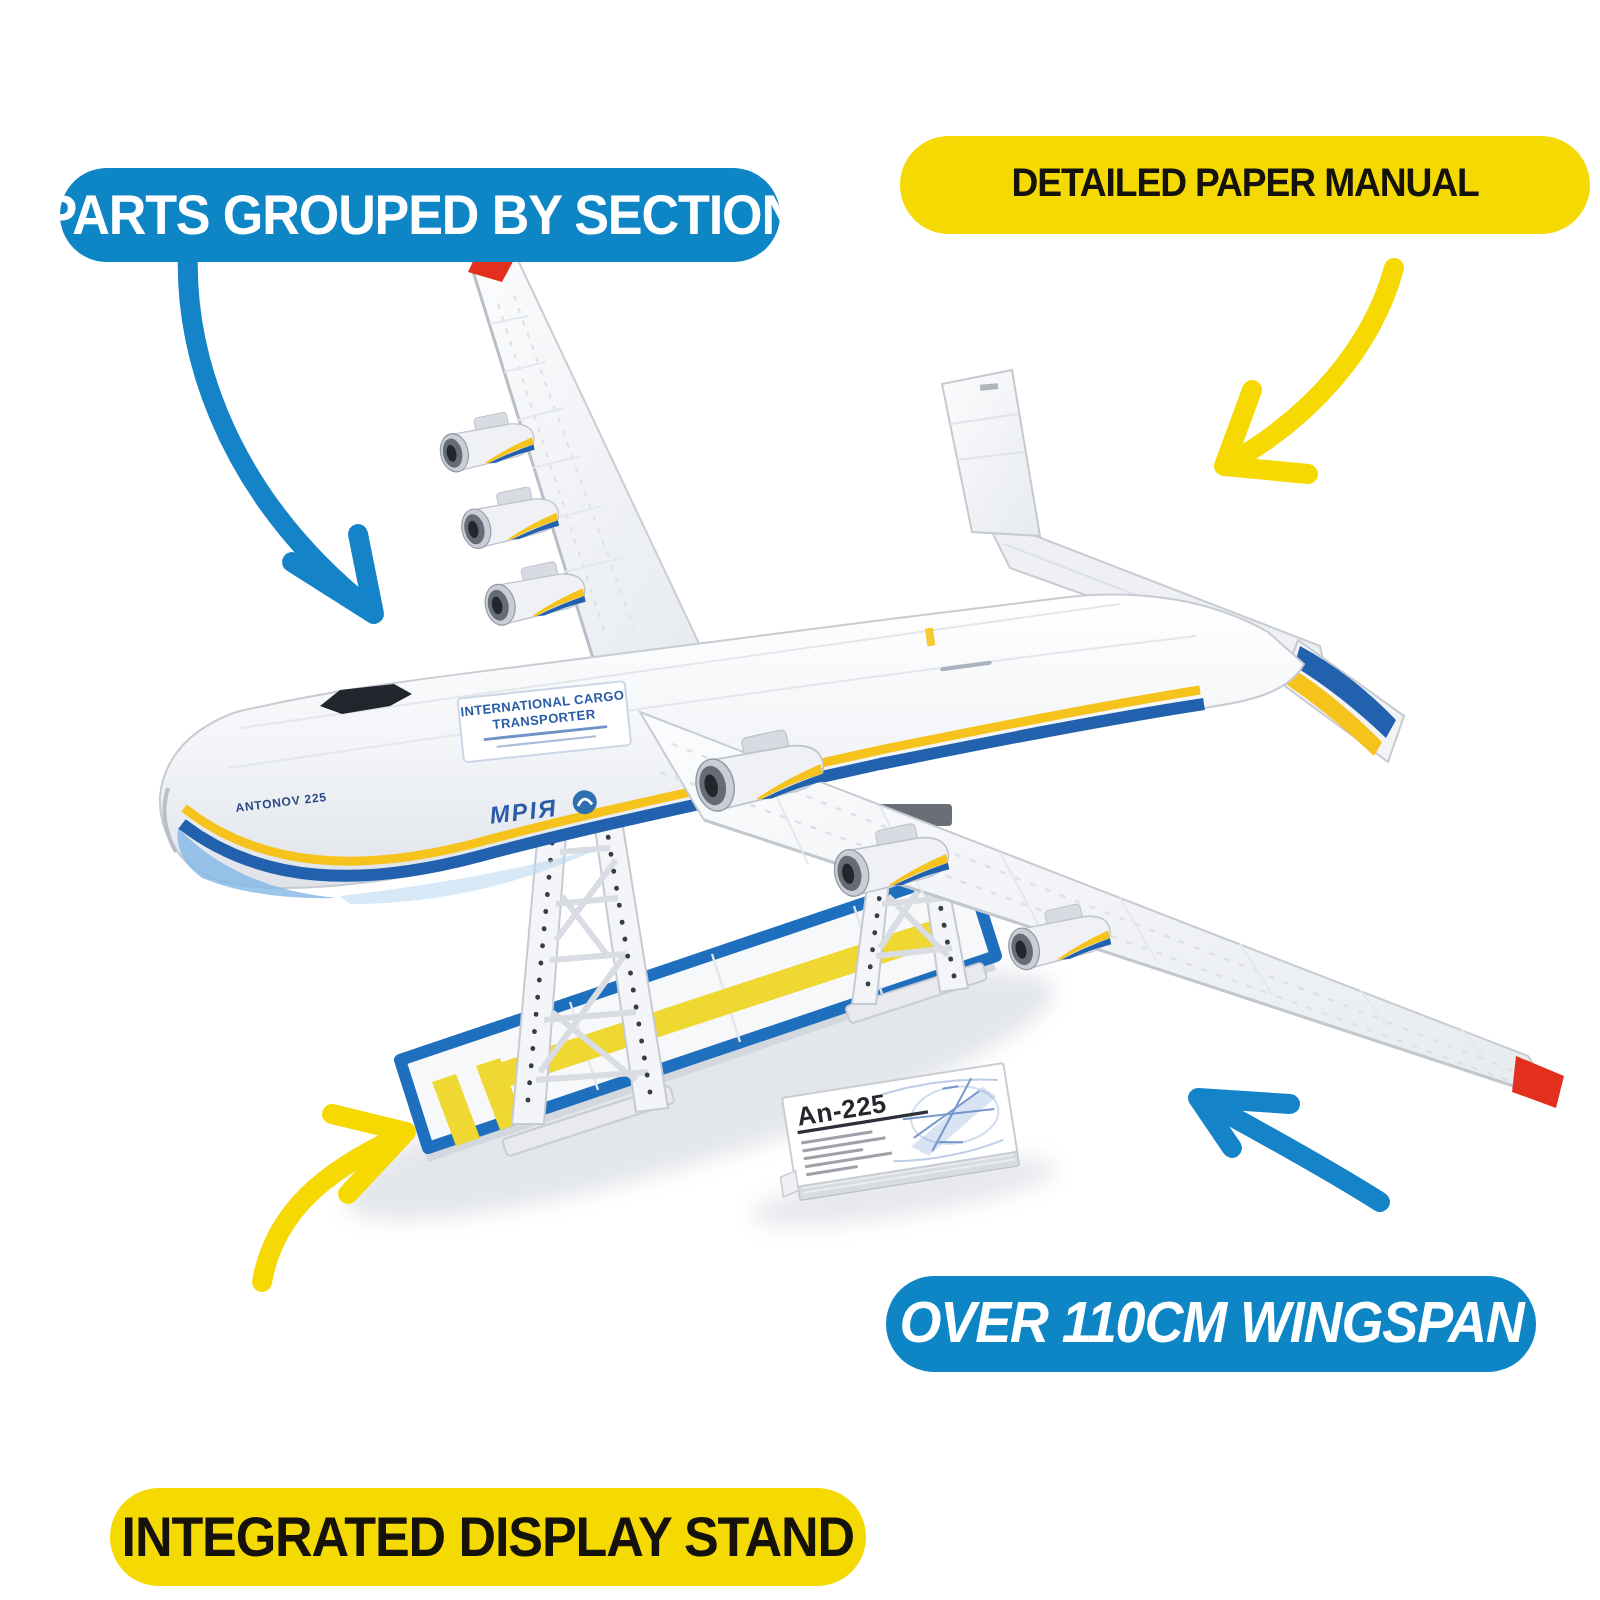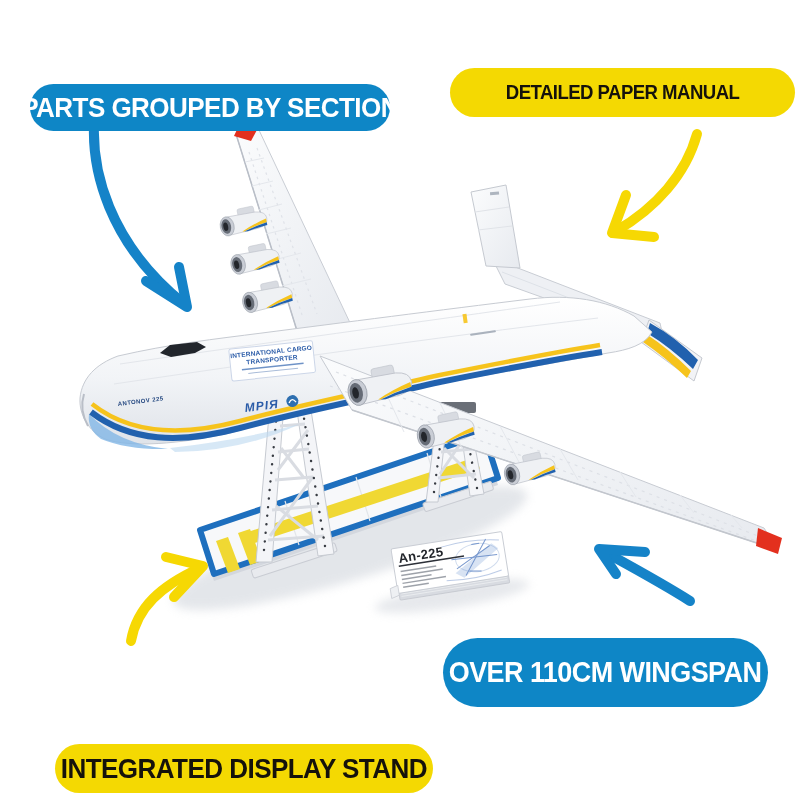--- a/index.html
+++ b/index.html
@@ -4,21 +4,21 @@
 <style>
   html,body{margin:0;padding:0;background:#ffffff;}
   #canvas{position:relative;width:800px;height:800px;background:#ffffff;overflow:hidden;
           font-family:"Liberation Sans",sans-serif;}
   #scene{position:absolute;left:0;top:0;}
   .pill{position:absolute;display:flex;align-items:center;justify-content:center;
         border-radius:999px;}
   .pill .txt{font-weight:bold;white-space:nowrap;letter-spacing:-0.6px;transform:scaleX(.93);}
   #pill-parts{left:30px;top:40px;width:360px;height:47px;background:var(--banner-blue,#0e86c6);color:#ffffff;font-size:28px;margin-top:44px;}
   #pill-manual{left:450px;top:68px;width:345px;height:49px;background:var(--banner-yellow,#f4d902);color:#15120b;font-size:20px;}
-  #pill-wingspan{left:443px;top:638px;width:325px;height:69px;background:var(--banner-blue,#0e86c6);color:#ffffff;font-size:29px;}
+  #pill-wingspan{left:443px;top:638px;width:325px;height:48px;background:var(--banner-blue,#0e86c6);color:#ffffff;font-size:29px;font-style:italic;}
   #pill-stand{left:55px;top:744px;width:378px;height:49px;background:var(--banner-yellow,#f4d902);color:#15120b;font-size:28px;}
 
   
   .leg{fill:#f4f5f8;stroke:#c6cad1;stroke-width:1;}
   .rung{stroke:#d9dce2;stroke-width:3;fill:none;}
   .dots{stroke:#383c43;stroke-width:2.4;stroke-linecap:round;stroke-dasharray:0.1 8.5;fill:none;}
   .pylon{fill:#d8dbe1;stroke:#bfc3cb;stroke-width:.5;}
   .nacelle{fill:#eff1f4;stroke:#bfc3cb;stroke-width:.7;}
   .swooshY{fill:var(--plane-stripe-yellow,#f6c31c);}
   .swooshB{fill:var(--plane-stripe-blue,#2161ae);}

